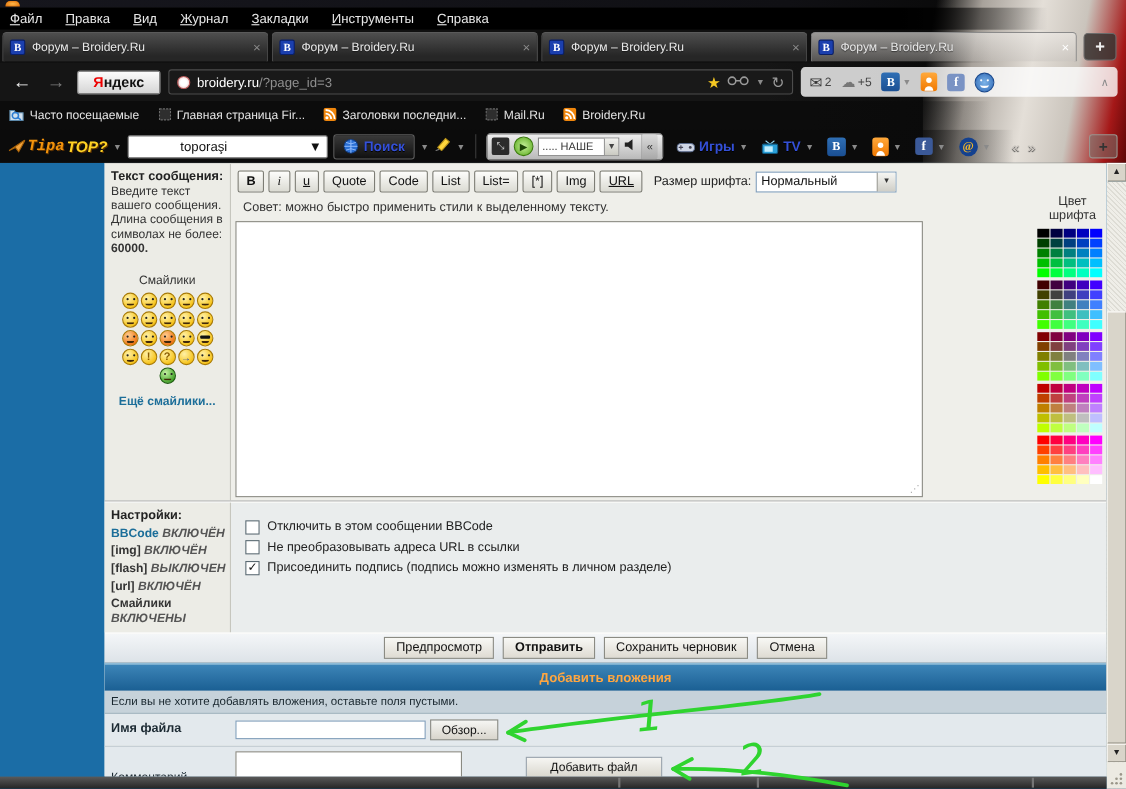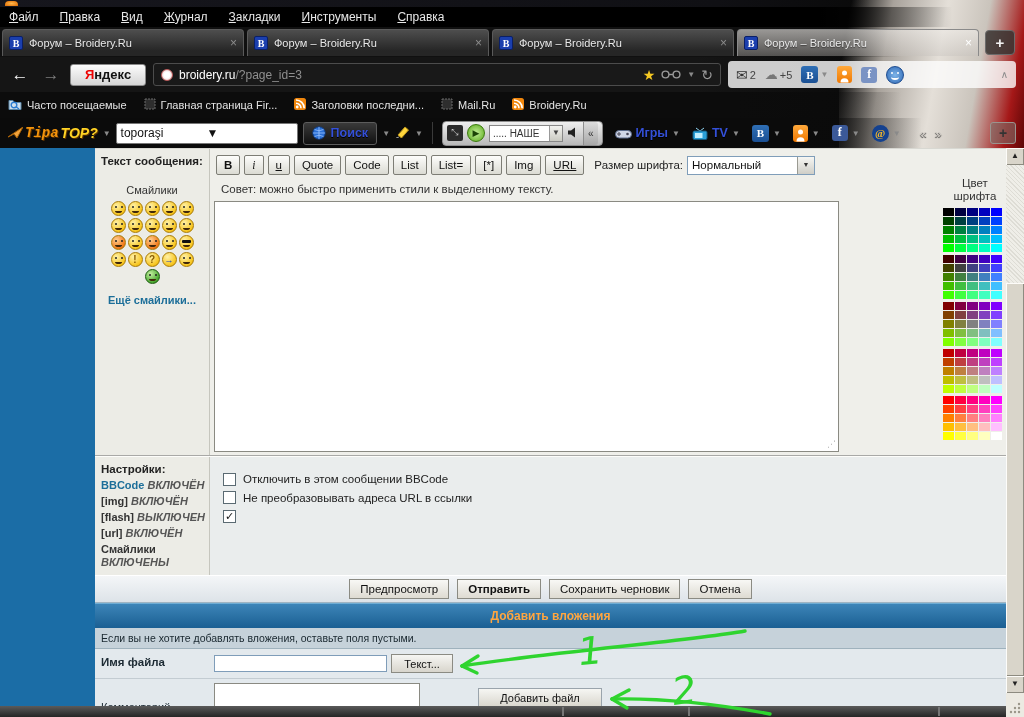--- a/index.html
+++ b/index.html
@@ -63,21 +63,21 @@
   .bookmarksbar { position:absolute; left:0; top:92px; width:1024px; height:26px; z-index:2; display:flex; align-items:center; gap:17px; padding-left:8px;
     background:linear-gradient(90deg,#0c0c0c 0%,#0c0c0c 72%,transparent 88%); }
   .bm-item { display:flex; align-items:center; gap:5px; color:#e4e4e4; font-size:11px; white-space:nowrap; }
 
   .tipatop { position:absolute; left:0; top:118px; width:1024px; height:30px; z-index:2; display:flex; align-items:center; gap:5px; padding:0 8px;
     background:linear-gradient(90deg,#0b0b0b 0%,#0b0b0b 78%,transparent 90%); }
   .tt-logo { display:flex; align-items:center; gap:2px; font:bold italic 14px "Liberation Sans",sans-serif; }
   .tt-logo .p1 { color:#f2930c; text-shadow:1px 1px 0 #5a3000;font-family:Liberation Mono, monospace; }
   .tt-logo .p2 { color:#ffd324; text-shadow:1px 1px 0 #5a3000; }
   .tt-search { width:182px; height:21px; background:#fff; border:1px solid #777; border-radius:2px; display:flex; align-items:center; padding:0 4px; }
-  .tt-search span { flex:1; font-size:12px; color:#111; }
+  .tt-search span { flex:1; font-size:12px; color:#111;text-align:right; }
   .tt-poisk { height:23px; background:linear-gradient(#3a3a3a,#101010); border:1px solid #5c5c5c; border-radius:3px; display:flex; align-items:center; gap:5px; padding:0 8px; }
   .tt-poisk b { color:#3450d8; font-size:12.5px; text-shadow:0 1px 0 #000; }
   .tt-sep { width:1px; height:22px; background:#3a3a3a; margin:0 4px; }
   .radio-panel { height:25px; background:linear-gradient(#efefef,#b9b9b9); border:1px solid #8e8e8e; border-radius:4px; display:flex; align-items:center; gap:4px; padding:0 4px; }
   .radio-expand { width:16px; height:16px; background:#2b2b2b; border-radius:2px; color:#ddd; font-size:9px; text-align:center; line-height:15px; }
   .radio-play { width:18px; height:18px; border-radius:50%; background:radial-gradient(#c6f09a,#57a819); border:1px solid #3a7a0c; color:#1c4406; font-size:9px; text-align:center; line-height:17px; }
   .radio-combo { width:74px; height:17px; background:#fff; border:1px solid #888; display:flex; align-items:center; font-size:10px; color:#333; padding-left:3px; }
   .radio-combo .dd { margin-left:auto; background:linear-gradient(#f2f2ef,#cacac2); width:13px; height:15px; text-align:center; line-height:14px; color:#444; border-left:1px solid #999; }
   .radio-spk { font-size:10px; color:#222; }
   .radio-coll { font-size:10px; color:#333; background:linear-gradient(#dcdcdc,#a8a8a8); border-left:1px solid #8e8e8e; height:23px; display:flex; align-items:center; padding:0 4px; border-radius:0 3px 3px 0; }
@@ -402,20 +402,27 @@
             <circle cx="9" cy="15" r="1.2"></circle>
             <circle cx="13" cy="11" r="1.2"></circle>
           </g>
         </svg></div>
 
     <div class="content">
 
       <div class="row rowA">
         <div class="side-cell">
           <div class="msg-label">Текст сообщения:</div>
+          <div class="msg-hint" id="hint-lines">
+              <div>Введите текст</div>
+              <div>вашего сообщения.</div>
+              <div>Длина сообщения в</div>
+              <div>символах не более:</div>
+              <div class="b">60000.</div>
+            </div>
           <div class="smilies-title">Смайлики</div>
           <div class="smilies" id="smilies">
               <span class="smiley">
                 <i class="e"></i>
                 <i class="m"></i>
               </span>
               <span class="smiley">
                 <i class="e"></i>
                 <i class="m"></i>
               </span>
@@ -719,39 +726,40 @@
             <div class="opt-row">
               <span class="cb"></span>
               <span class="opt-label">Отключить в этом сообщении BBCode</span>
             </div>
             <div class="opt-row">
               <span class="cb"></span>
               <span class="opt-label">Не преобразовывать адреса URL в ссылки</span>
             </div>
             <div class="opt-row">
               <span class="cb">✓</span>
+              <span class="opt-label">Присоединить подпись (подпись можно изменять в личном разделе)</span>
             </div>
           </div>
       </div>
 
       <div class="row rowC" id="actions">
           <button class="act-btn">Предпросмотр</button>
           <button class="act-btn primary">Отправить</button>
           <button class="act-btn">Сохранить черновик</button>
           <button class="act-btn">Отмена</button>
         </div>
 
       <div class="row rowD">Добавить вложения</div>
 
       <div class="row rowE">Если вы не хотите добавлять вложения, оставьте поля пустыми.</div>
 
       <div class="row rowF">
         <span class="file-label">Имя файла</span>
         <span class="file-input"></span>
-        <button class="browse-btn">Текст...</button>
+        <button class="browse-btn">Обзор...</button>
       </div>
 
       <div class="row rowG">
         <span class="comment-area"></span>
         <button class="addfile-btn">Добавить файл</button>
         <span class="comment-label">Комментарий</span>
       </div>
     </div>
 
     <div class="statusbar">

